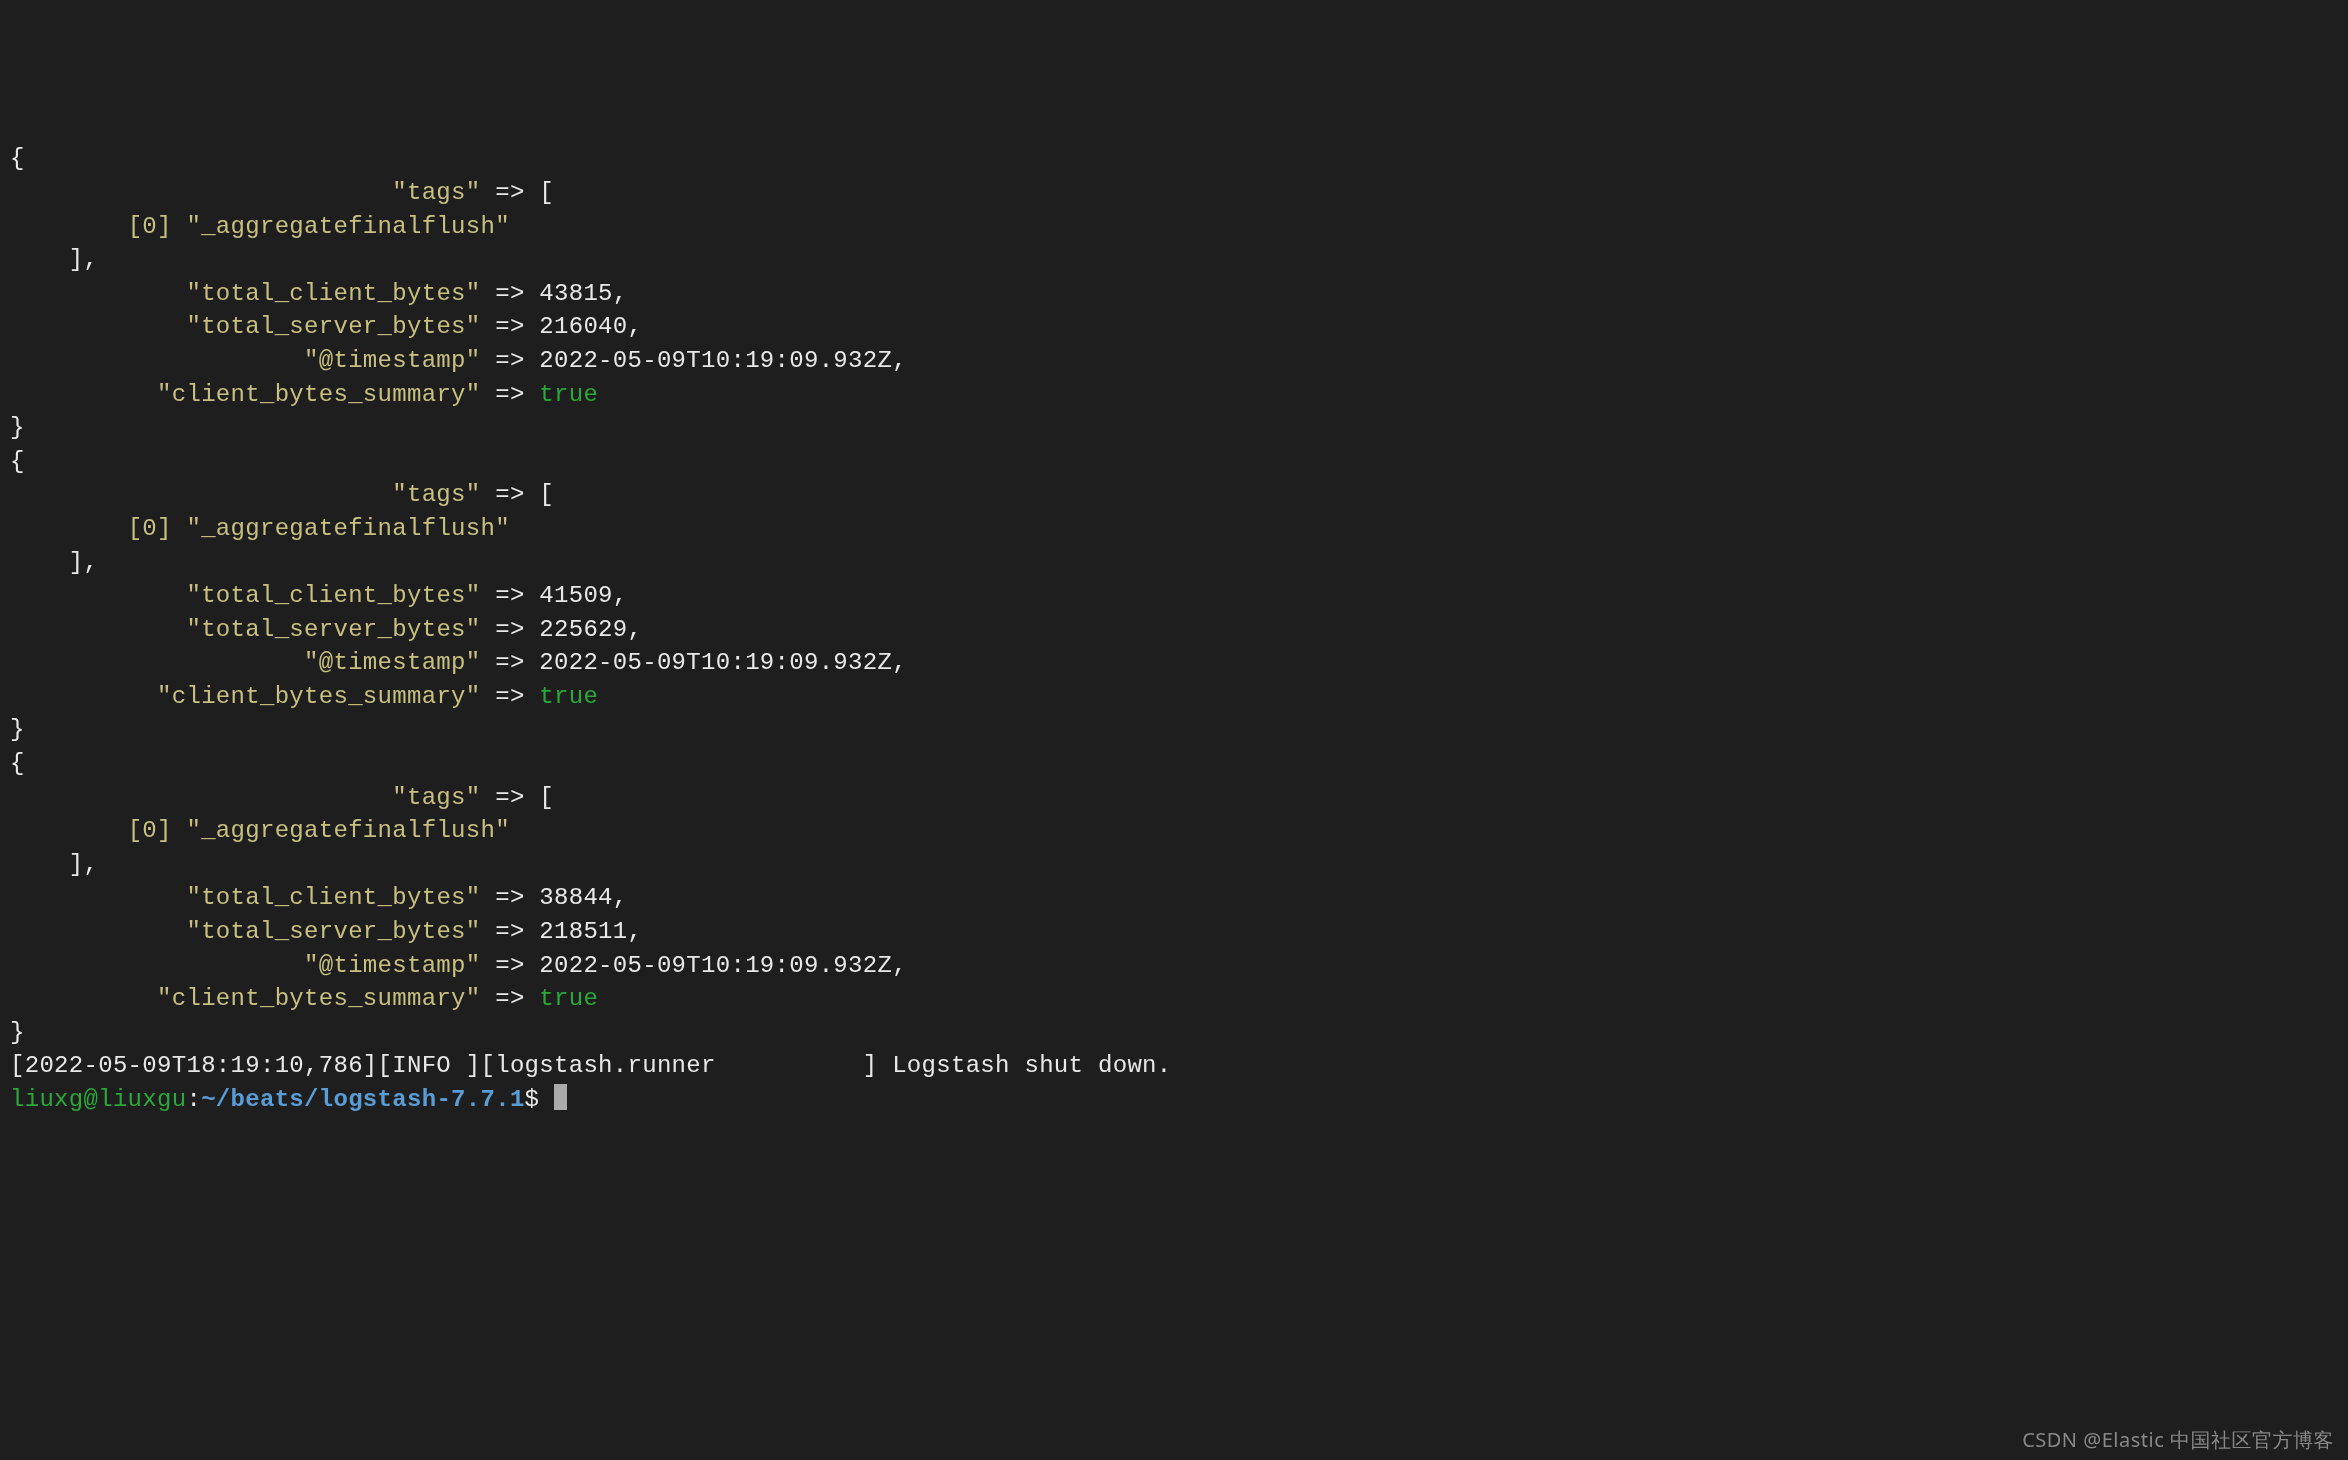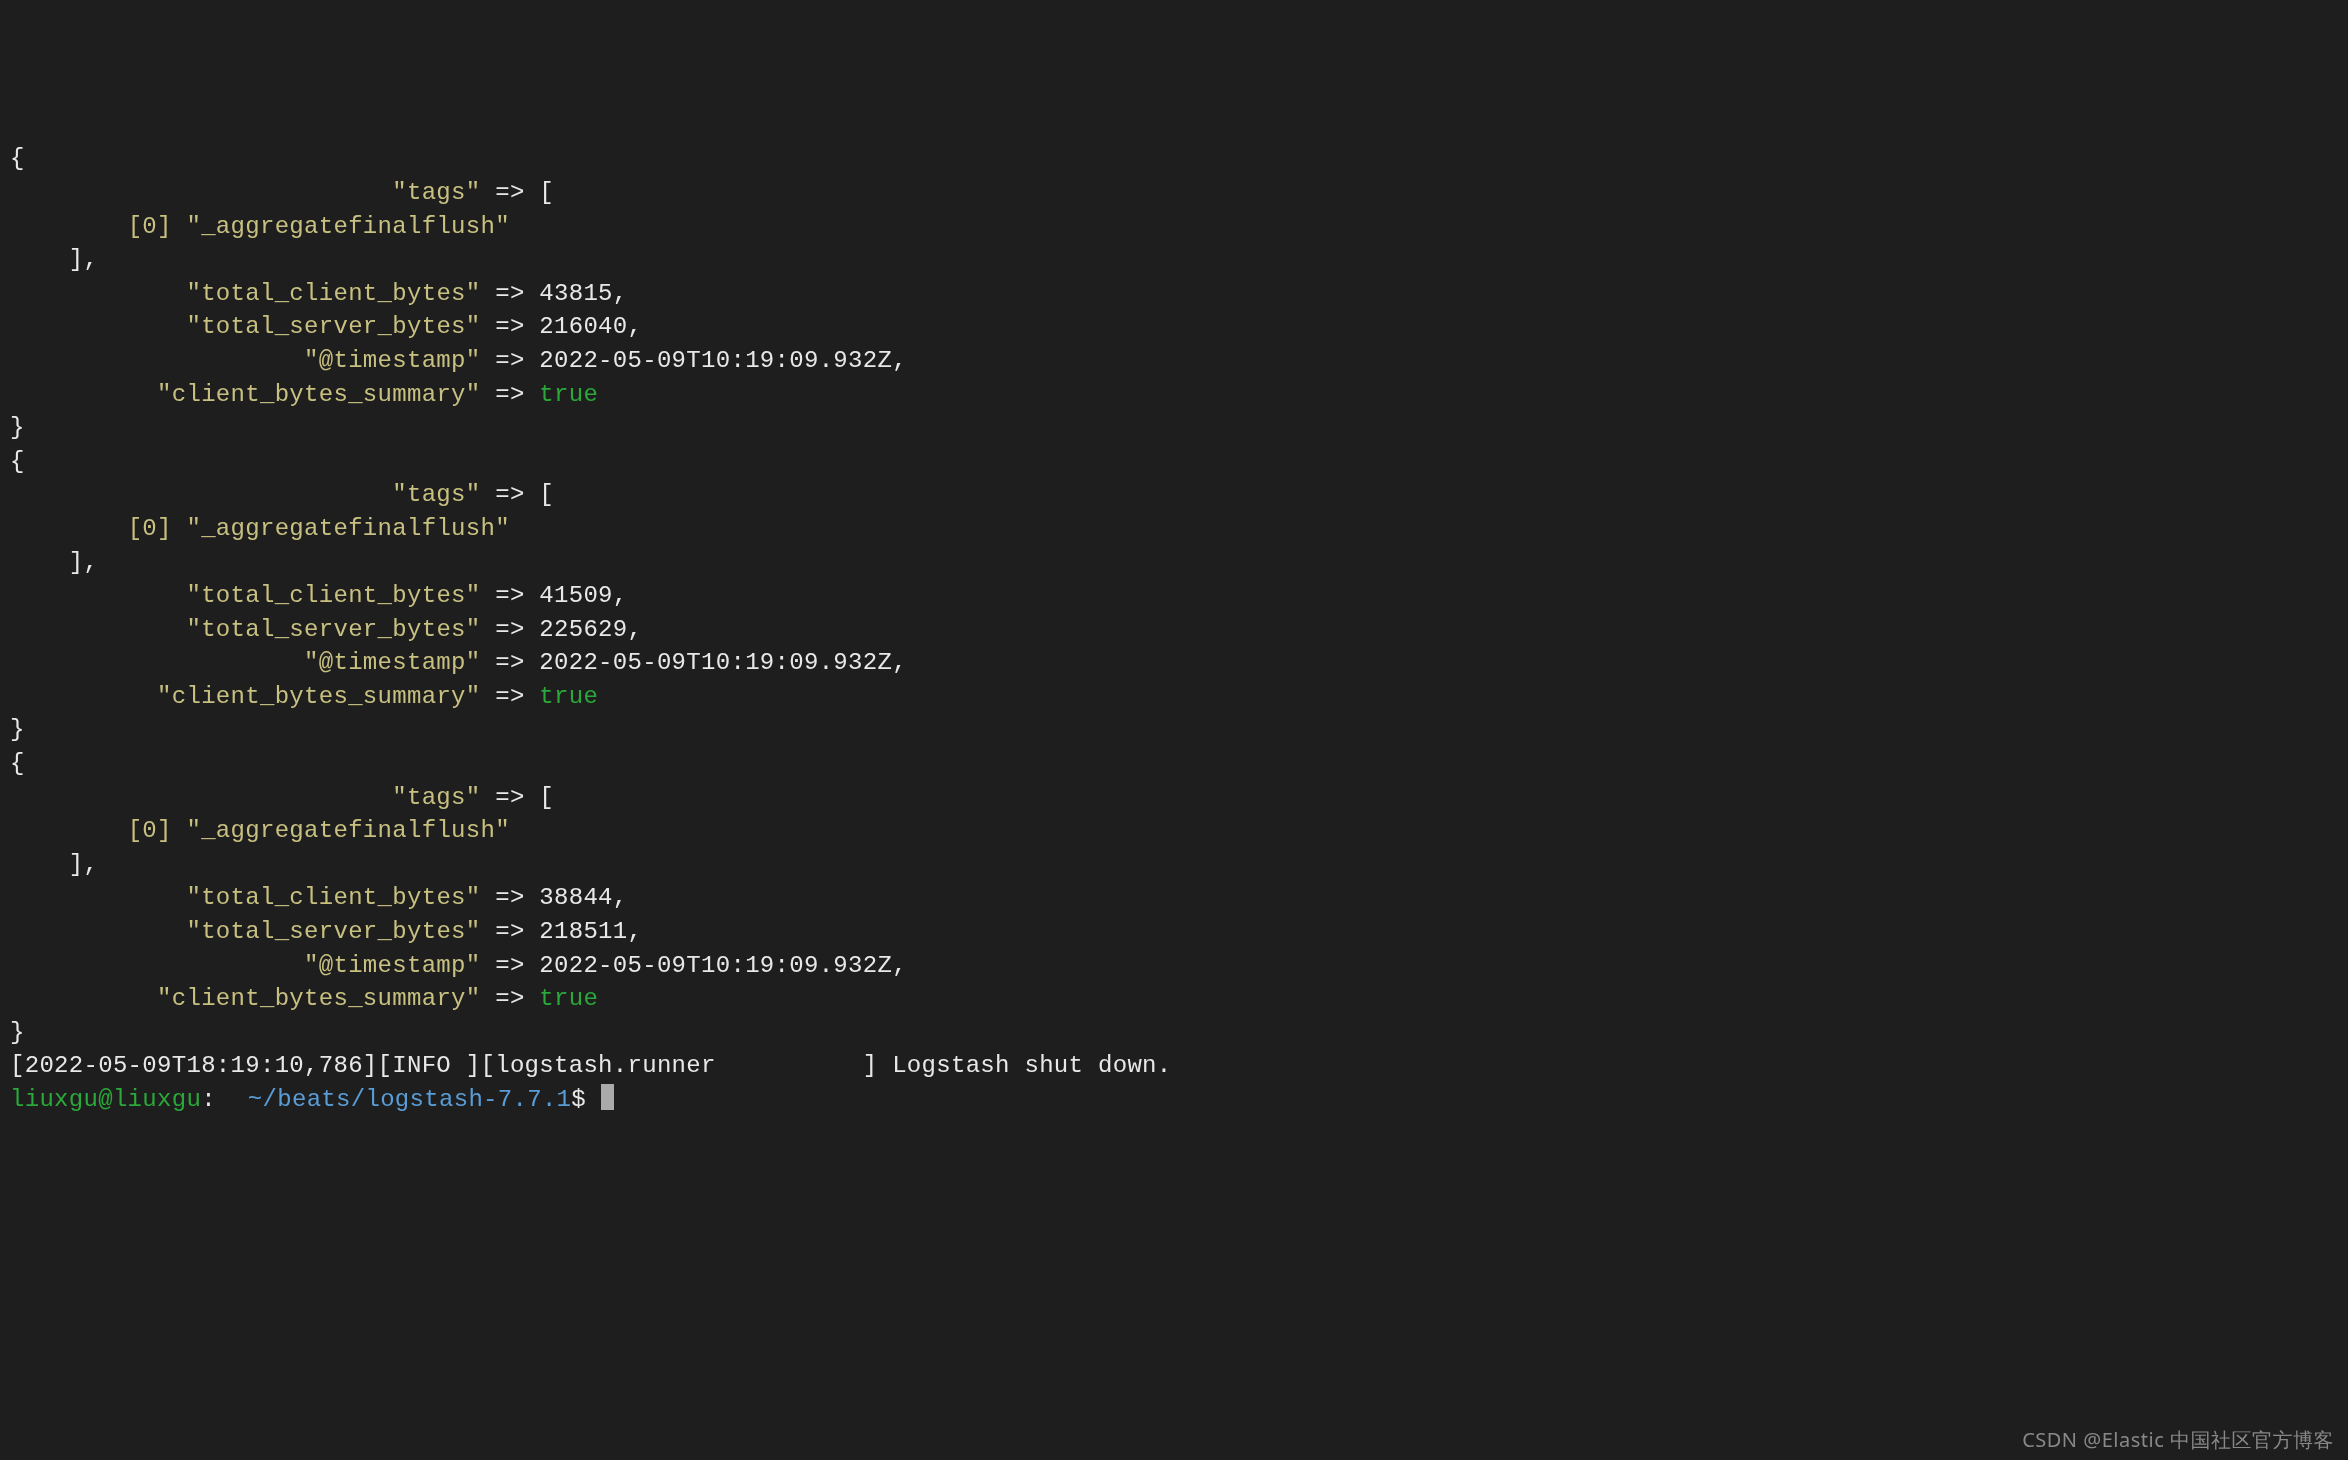--- a/index.html
+++ b/index.html
@@ -16,21 +16,21 @@
       padding: 8px 10px;
       white-space: pre;
       letter-spacing: 0.3px;
       overflow: hidden;
     }
     .key { color: #c8c080; }
     .idx { color: #c8c080; }
     .str { color: #c8c080; }
     .bool { color: #2aa839; font-weight: 400; }
     .user { color: #2aa839; font-weight: 500; }
-    .path { color: #5a9dd6; font-weight: 400; margin-left: 32px; }
+    .path { color: #5a9dd6; font-weight: 700; }
     .cursor {
       display: inline-block;
       width: 13px;
       height: 26px;
       background: #aaa;
       vertical-align: -4px;
     }
     .watermark {
       position: fixed;
       bottom: 6px;
@@ -68,17 +68,17 @@
 {
                           <span class="key">"tags"</span> =&gt; [
         <span class="idx">[0]</span> <span class="str">"_aggregatefinalflush"</span>
     ],
             <span class="key">"total_client_bytes"</span> =&gt; 38844,
             <span class="key">"total_server_bytes"</span> =&gt; 218511,
                     <span class="key">"@timestamp"</span> =&gt; 2022-05-09T10:19:09.932Z,
           <span class="key">"client_bytes_summary"</span> =&gt; <span class="bool">true</span>
 }
 [2022-05-09T18:19:10,786][INFO ][logstash.runner          ] Logstash shut down.
-<span class="user">liuxgu@liuxgu</span>:<span class="path">~/beats/logstash-7.7.1</span>$ <span class="cursor"></span></div>
+<span class="user">liuxg@liuxgu</span>:<span class="path">~/beats/logstash-7.7.1</span>$ <span class="cursor"></span></div>
 <div class="watermark">CSDN @Elastic 中国社区官方博客</div>
 
 
 
 
 </body></html>

